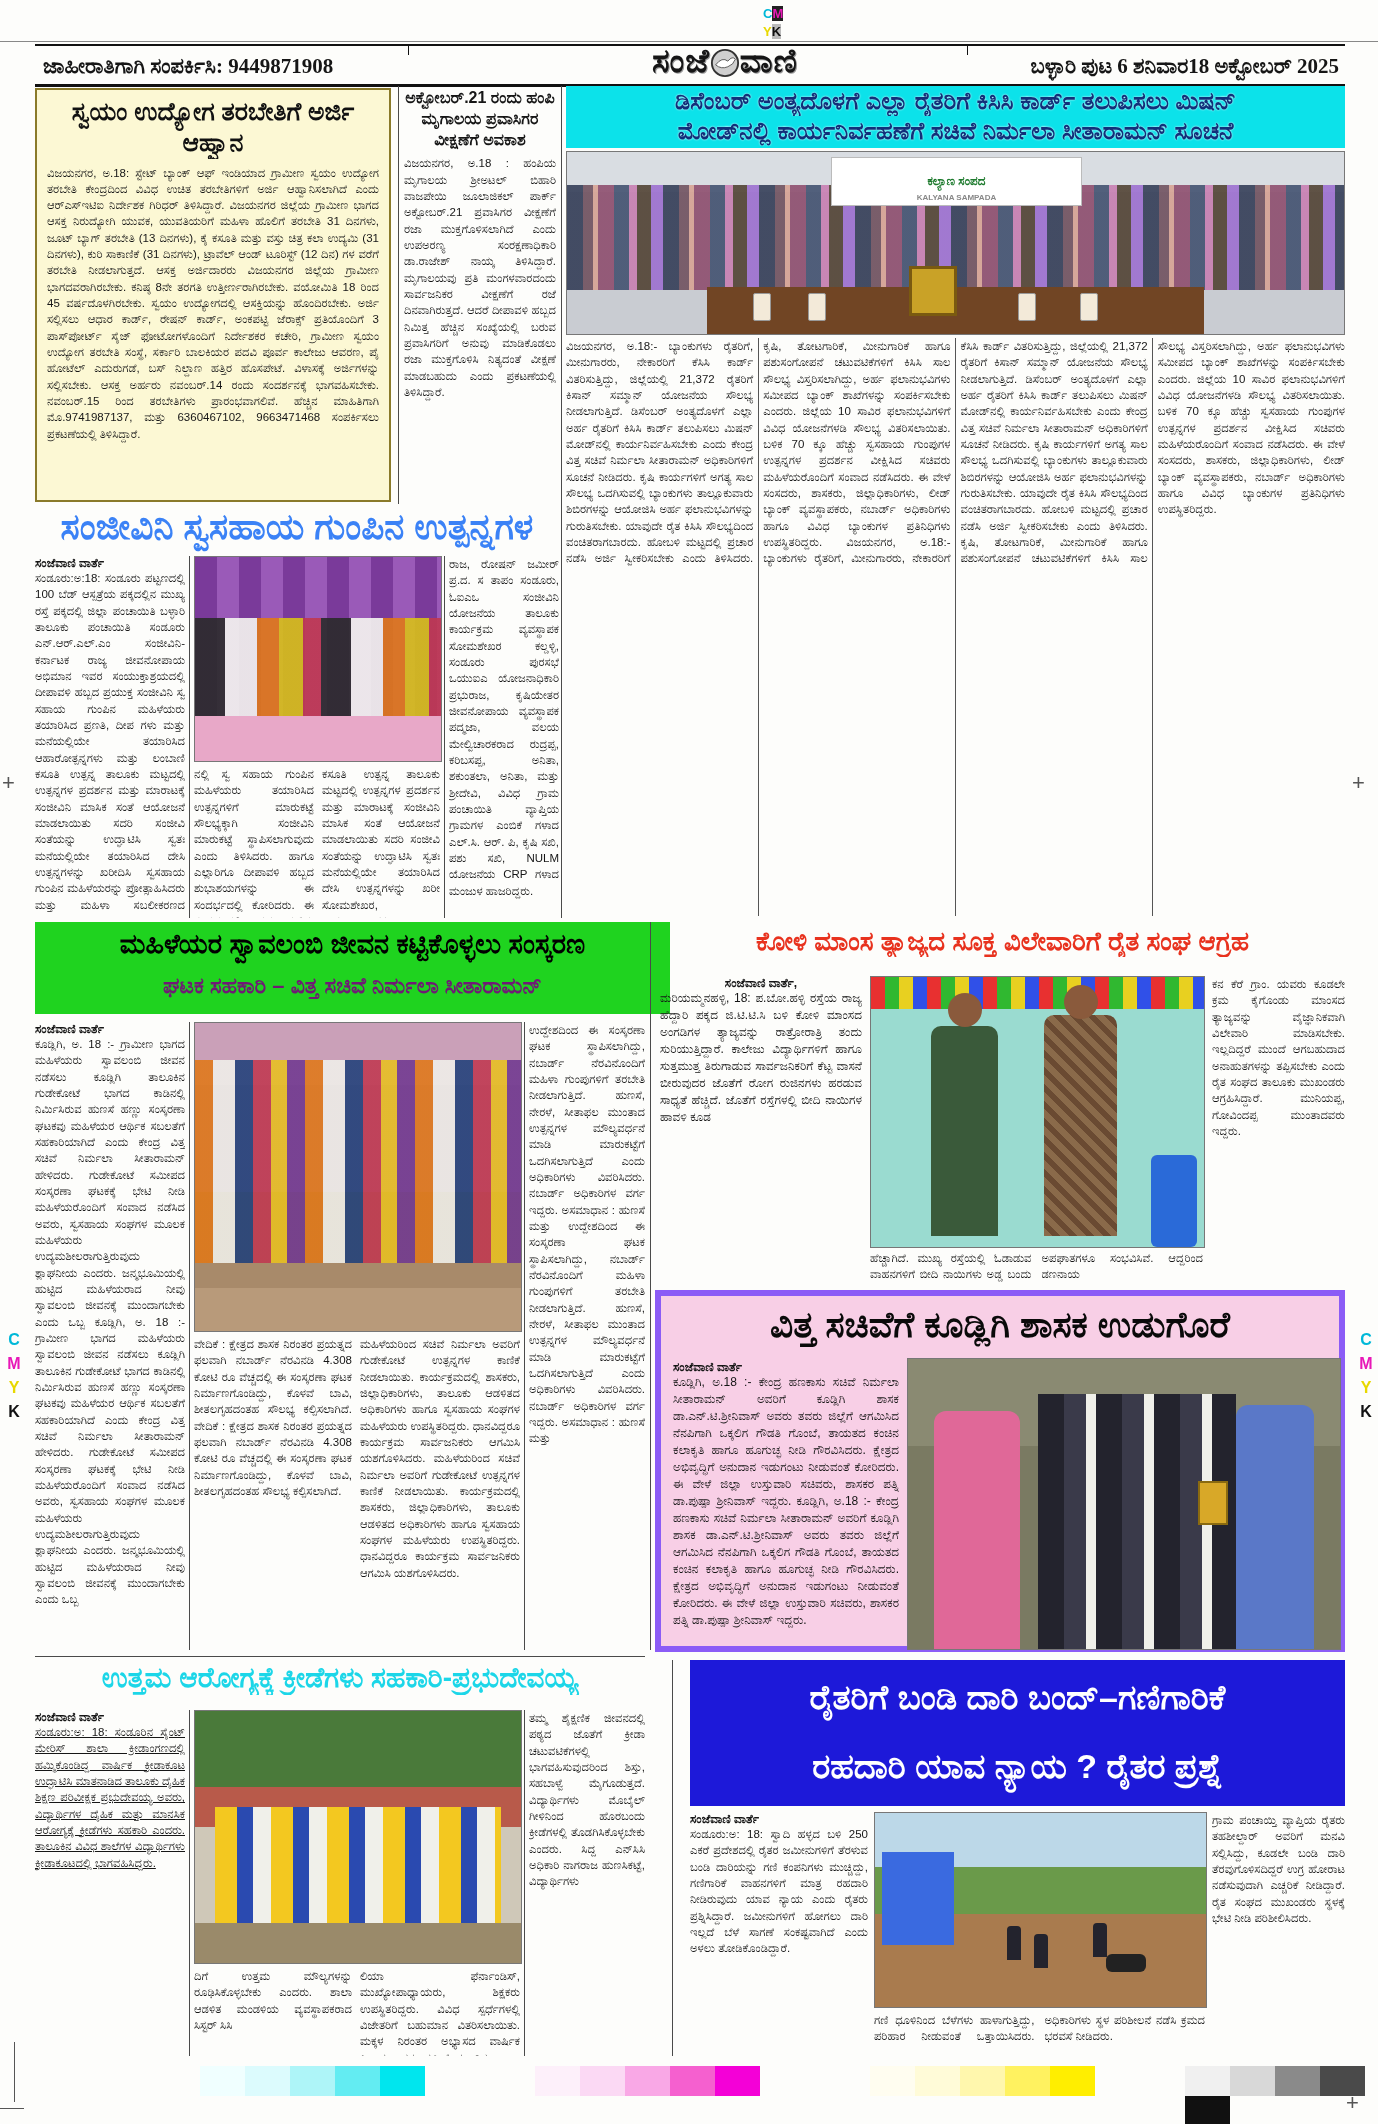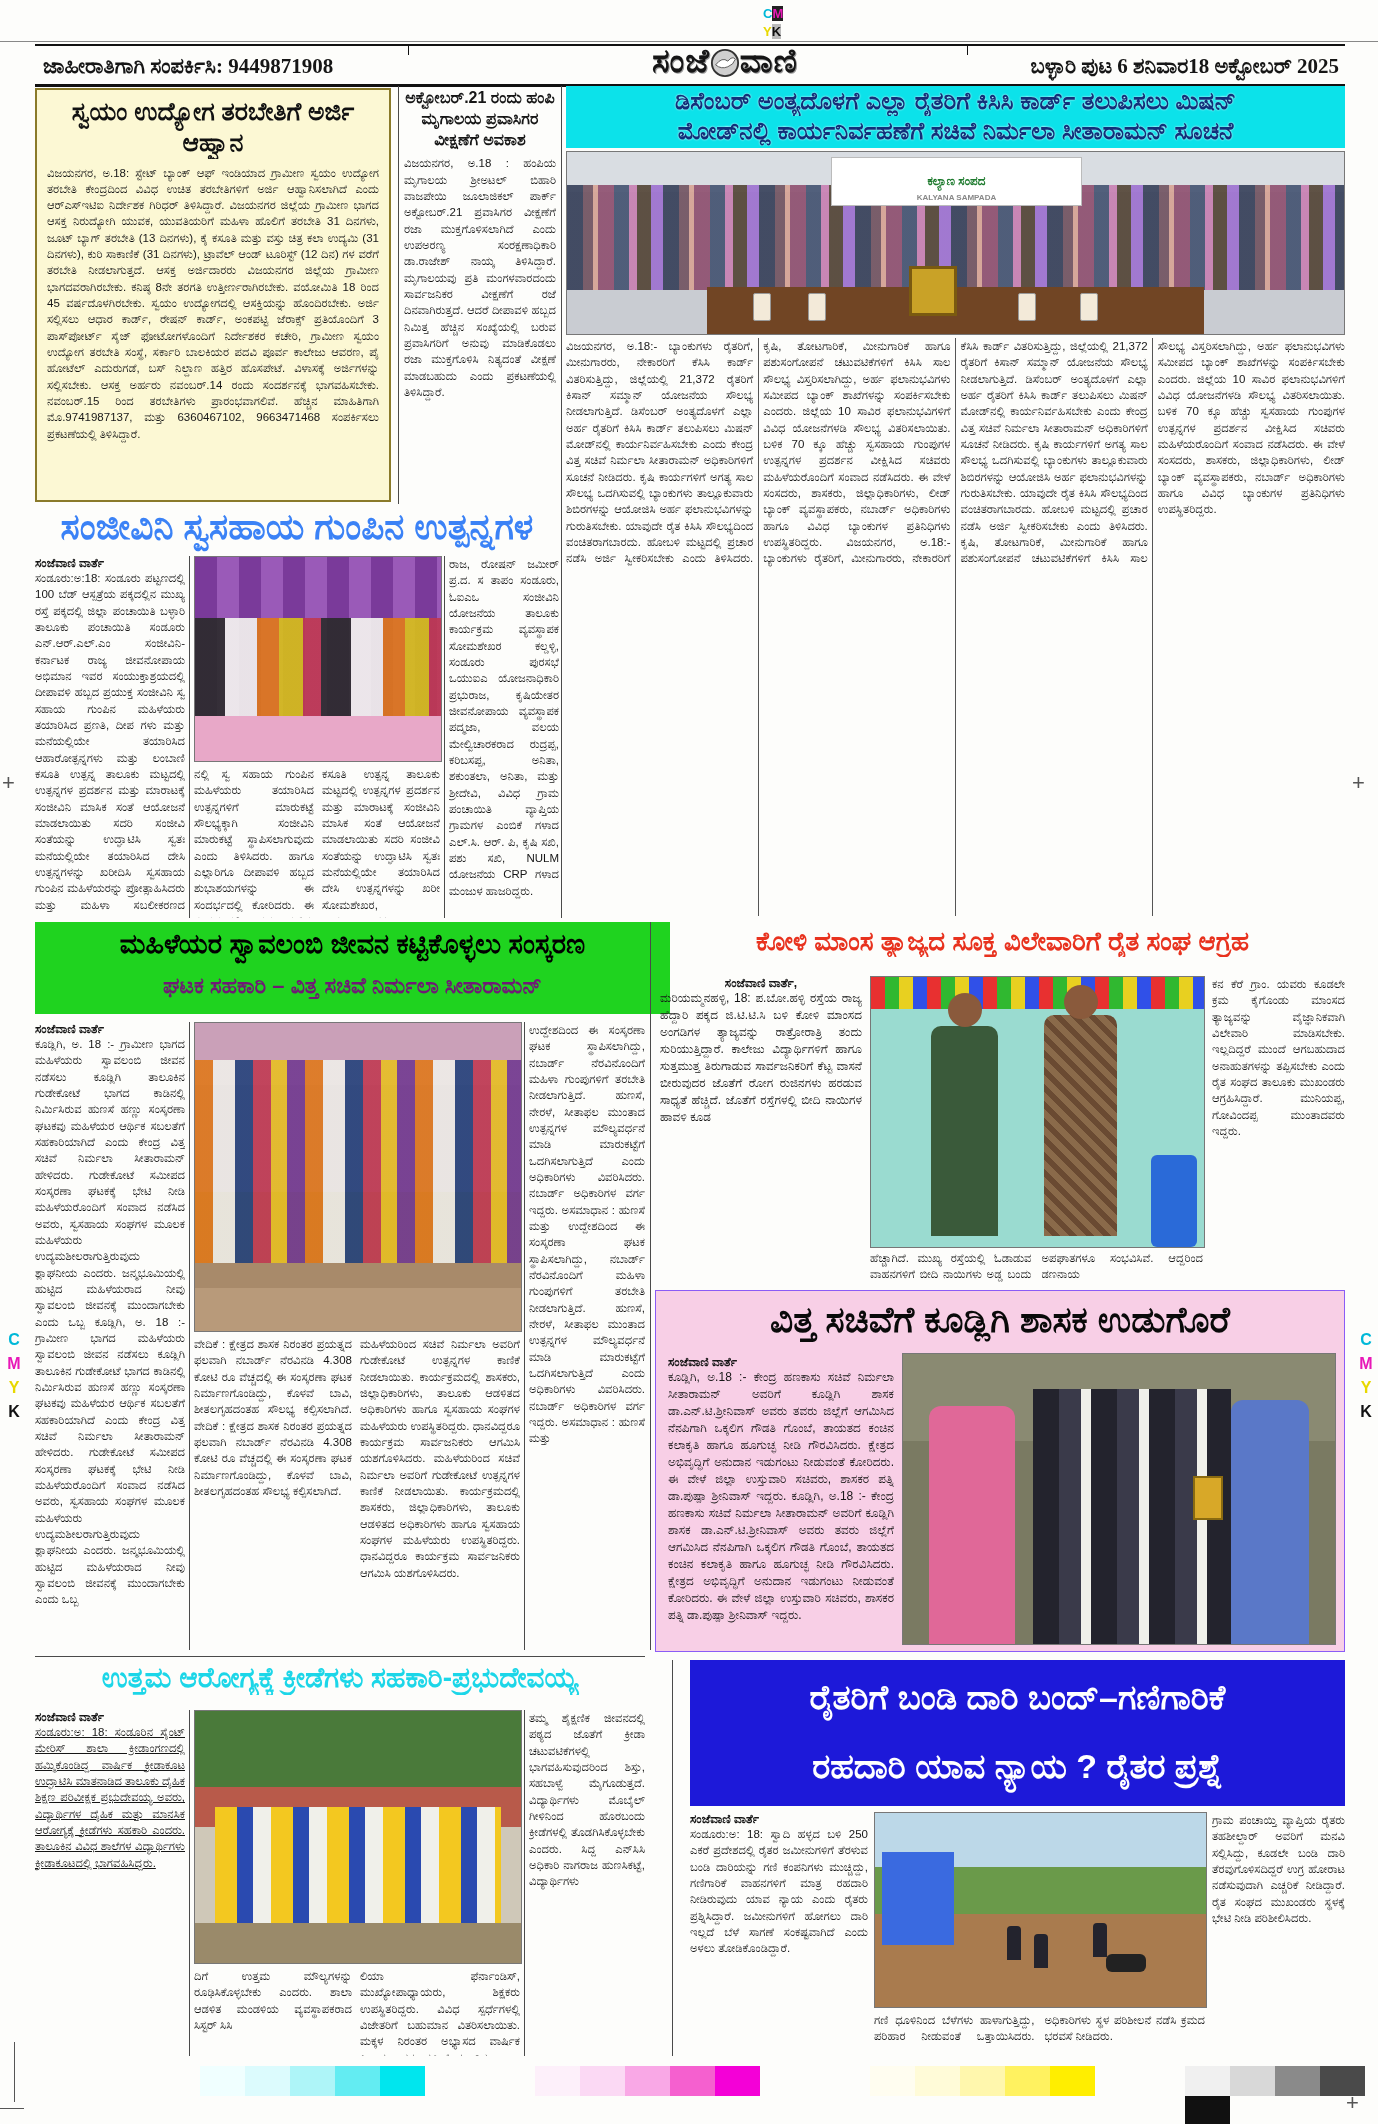--- a/index.html
+++ b/index.html
@@ -151,21 +151,21 @@
     <div class="tinsel"></div>
     <div class="man1"></div>
     <div class="man2"></div>
     <div class="head" style="left:23%;top:6%;"></div>
     <div class="head" style="left:58%;top:3%;"></div>
     <div class="barrel"></div>
   </div>
   <div class="abs txt" style="left:870px;top:1250px;width:333px;height:34px;column-count:2;column-gap:10px;">ಹೆಚ್ಚಾಗಿದೆ. ಮುಖ್ಯ ರಸ್ತೆಯಲ್ಲಿ ಓಡಾಡುವ ವಾಹನಗಳಿಗೆ ಬೀದಿ ನಾಯಿಗಳು ಅಡ್ಡ ಬಂದು ಅಪಘಾತಗಳೂ ಸಂಭವಿಸಿವೆ. ಆದ್ದರಿಂದ ಡಣನಾಯ</div>
   <div class="abs txt" style="left:1212px;top:976px;width:133px;height:308px;">ಕನ ಕೆರೆ ಗ್ರಾಂ. ಯವರು ಕೂಡಲೇ ಕ್ರಮ ಕೈಗೊಂಡು ಮಾಂಸದ ತ್ಯಾಜ್ಯವನ್ನು ವೈಜ್ಞಾನಿಕವಾಗಿ ವಿಲೇವಾರಿ ಮಾಡಿಸಬೇಕು. ಇಲ್ಲದಿದ್ದರೆ ಮುಂದೆ ಆಗಬಹುದಾದ ಅನಾಹುತಗಳನ್ನು ತಪ್ಪಿಸಬೇಕು ಎಂದು ರೈತ ಸಂಘದ ತಾಲೂಕು ಮುಖಂಡರು ಆಗ್ರಹಿಸಿದ್ದಾರೆ. ಮುನಿಯಪ್ಪ, ಗೋವಿಂದಪ್ಪ ಮುಂತಾದವರು ಇದ್ದರು.</div>
 
-  <div class="abs" style="left:655px;top:1290px;width:690px;height:362px;background:#f8cfe6;border:1px solid #8b5cf6;box-sizing:border-box;">
+  <div class="abs" style="left:655px;top:1290px;width:690px;height:362px;background:#f8cfe6;border:6px solid #8b5cf6;box-sizing:border-box;">
     <div class="hl" style="font-size:36px;line-height:58px;color:#0a0a0a;">ವಿತ್ತ ಸಚಿವೆಗೆ ಕೂಡ್ಲಿಗಿ ಶಾಸಕ ಉಡುಗೊರೆ</div>
     <div class="abs" style="left:12px;top:64px;width:226px;height:286px;">
       <div class="byline">ಸಂಜೆವಾಣಿ ವಾರ್ತೆ</div>
       <div class="txt" style="height:266px;font-size:12px;">ಕೂಡ್ಲಿಗಿ, ಅ.18 :- ಕೇಂದ್ರ ಹಣಕಾಸು ಸಚಿವೆ ನಿರ್ಮಲಾ ಸೀತಾರಾಮನ್ ಅವರಿಗೆ ಕೂಡ್ಲಿಗಿ ಶಾಸಕ ಡಾ.ಎನ್.ಟಿ.ಶ್ರೀನಿವಾಸ್ ಅವರು ತವರು ಜಿಲ್ಲೆಗೆ ಆಗಮಿಸಿದ ನೆನಪಿಗಾಗಿ ಒಕ್ಕಲಿಗ ಗೌಡತಿ ಗೊಂಬೆ, ತಾಯತದ ಕಂಚಿನ ಕಲಾಕೃತಿ ಹಾಗೂ ಹೂಗುಚ್ಛ ನೀಡಿ ಗೌರವಿಸಿದರು. ಕ್ಷೇತ್ರದ ಅಭಿವೃದ್ಧಿಗೆ ಅನುದಾನ ಇಡುಗಂಟು ನೀಡುವಂತೆ ಕೋರಿದರು. ಈ ವೇಳೆ ಜಿಲ್ಲಾ ಉಸ್ತುವಾರಿ ಸಚಿವರು, ಶಾಸಕರ ಪತ್ನಿ ಡಾ.ಪುಷ್ಪಾ ಶ್ರೀನಿವಾಸ್ ಇದ್ದರು. ಕೂಡ್ಲಿಗಿ, ಅ.18 :- ಕೇಂದ್ರ ಹಣಕಾಸು ಸಚಿವೆ ನಿರ್ಮಲಾ ಸೀತಾರಾಮನ್ ಅವರಿಗೆ ಕೂಡ್ಲಿಗಿ ಶಾಸಕ ಡಾ.ಎನ್.ಟಿ.ಶ್ರೀನಿವಾಸ್ ಅವರು ತವರು ಜಿಲ್ಲೆಗೆ ಆಗಮಿಸಿದ ನೆನಪಿಗಾಗಿ ಒಕ್ಕಲಿಗ ಗೌಡತಿ ಗೊಂಬೆ, ತಾಯತದ ಕಂಚಿನ ಕಲಾಕೃತಿ ಹಾಗೂ ಹೂಗುಚ್ಛ ನೀಡಿ ಗೌರವಿಸಿದರು. ಕ್ಷೇತ್ರದ ಅಭಿವೃದ್ಧಿಗೆ ಅನುದಾನ ಇಡುಗಂಟು ನೀಡುವಂತೆ ಕೋರಿದರು. ಈ ವೇಳೆ ಜಿಲ್ಲಾ ಉಸ್ತುವಾರಿ ಸಚಿವರು, ಶಾಸಕರ ಪತ್ನಿ ಡಾ.ಪುಷ್ಪಾ ಶ್ರೀನಿವಾಸ್ ಇದ್ದರು.</div>
     </div>
     <div class="abs photo p-gift" style="left:246px;top:62px;width:432px;height:290px;">
       <div class="men"></div>
       <div class="saree"></div>
       <div class="lady"></div>
       <div class="statue"></div>

